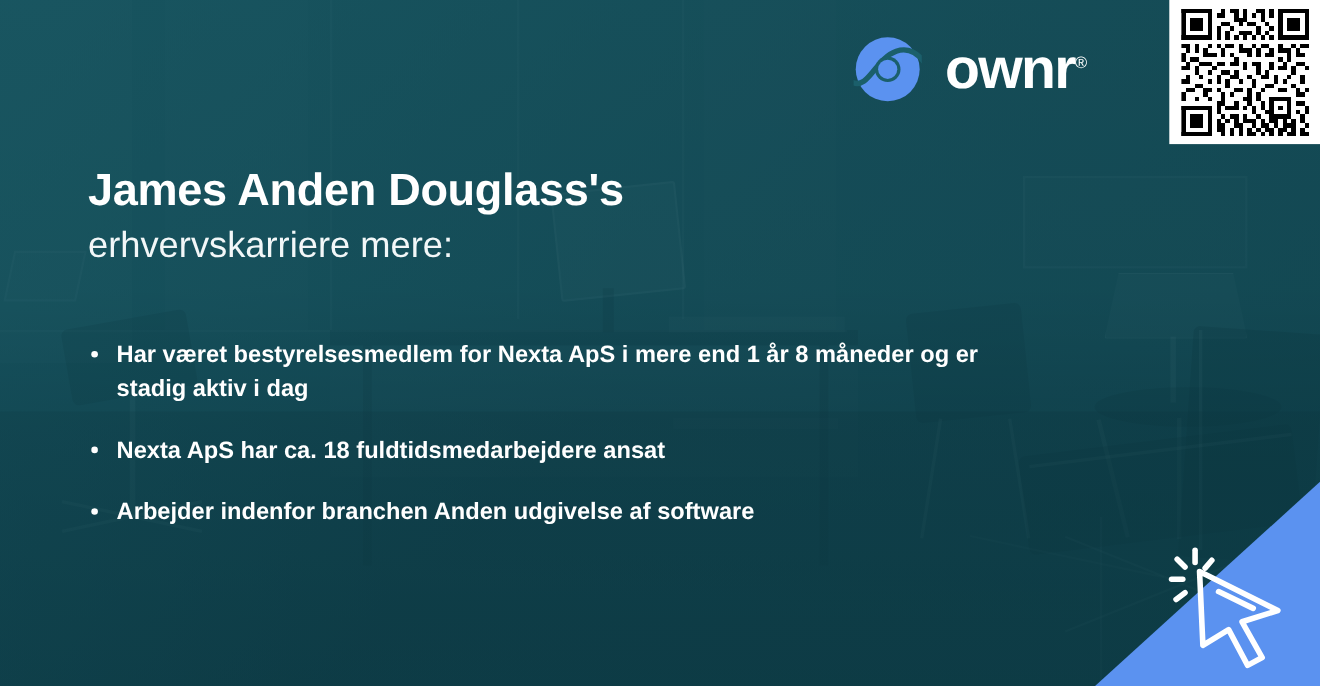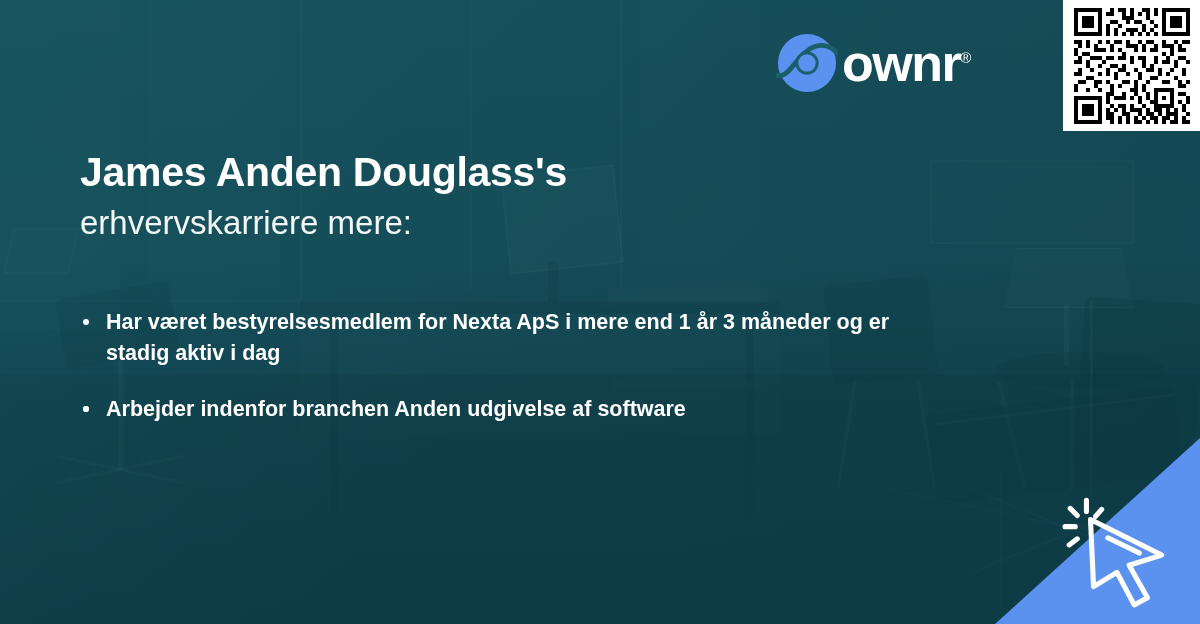--- a/index.html
+++ b/index.html
@@ -116,21 +116,21 @@
     height: 122px;
   }
 
   
   .logo {
     position: absolute;
     left: 776px;
     top: 32px;
     display: flex;
     align-items: center;
-    gap: 4px;
+    gap: 21px;
   }
   .logo-mark { width: 62px; height: 62px; display: block; }
   .logo-word {
     position: relative;
     color: #ffffff;
     font-size: 52px;
     font-weight: bold;
     letter-spacing: -1.5px;
     line-height: 1;
     white-space: nowrap;
@@ -508,24 +508,25 @@
     </svg>
   </div>
 
   <div class="content">
     <h1 class="title-line1">James Anden Douglass's</h1>
     <h2 class="title-line2">erhvervskarriere mere:</h2>
 
     <ul class="bullets">
       <li class="bullet">
         <span class="bullet-dot"></span>
-        <span>Har været bestyrelsesmedlem for Nexta ApS i mere end 1 år 3 måneder og er stadig aktiv i dag</span>
+        <span>Har været bestyrelsesmedlem for Nexta ApS i mere end 1 år 8 måneder og er stadig aktiv i dag</span>
       </li>
       <li class="bullet">
         <span class="bullet-dot"></span>
+        <span>Nexta ApS har ca. 18 fuldtidsmedarbejdere ansat</span>
       </li>
       <li class="bullet">
         <span class="bullet-dot"></span>
         <span>Arbejder indenfor branchen Anden udgivelse af software</span>
       </li>
     </ul>
   </div>
 
 </div>
 

